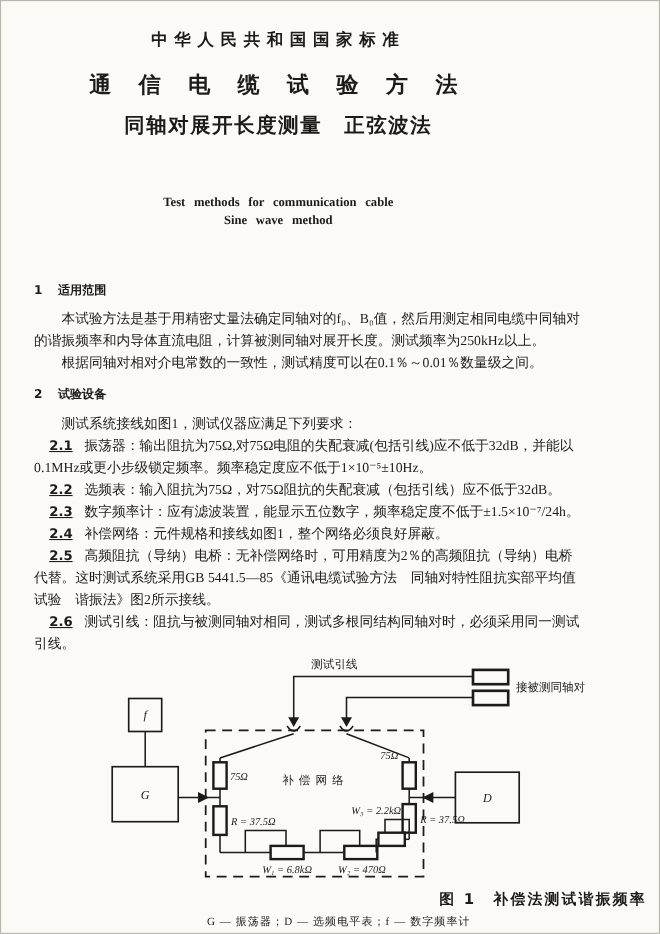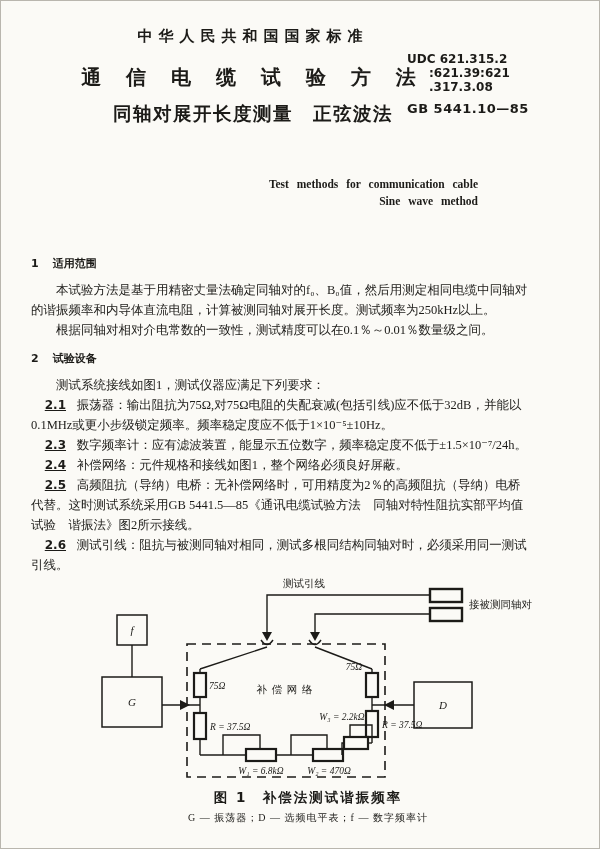--- a/index.html
+++ b/index.html
@@ -27,37 +27,37 @@
   .title-cn .l1{font-size:20px;letter-spacing:9px;}
   .title-cn .l2{font-size:18.5px;letter-spacing:1.5px;margin-top:10px;font-family:Liberation Mono, monospace;}
   .codes{
     position:absolute;right:8px;top:-12px;width:160px;
     font-family:"DejaVu Sans","Liberation Sans",sans-serif;
     font-weight:bold;font-size:12px;line-height:14px;text-align:left;
   }
   .codes .ind{padding-left:22px;}
   .codes .std{font-size:13px;margin-top:8px;letter-spacing:.5px;}
 
-  .title-en{width:450px;text-align:right;margin-top:20px;
+  .title-en{width:450px;text-align:center;margin-top:20px;
     font-weight:bold;font-size:11.5px;line-height:17px;word-spacing:5px;}
 
   
   .content{margin-top:44px;width:498px;margin-left:3px;font-size:12.5px;line-height:20px;}
   .sec-head{font-family:"DejaVu Sans","Liberation Sans",sans-serif;
     font-weight:bold;font-size:11px;margin:0 0 6px 0;}
   .sec-head .no{margin-right:14px;}
   p.para{margin:0;text-indent:2em;}
   p.clause{margin:0;text-indent:1.1em;}
   p.clause b{font-family:"DejaVu Sans","Liberation Sans",sans-serif;margin-right:.9em;font-size:12px;text-decoration:underline;}
   .sec2{margin-top:9px;}
 
   
   .figure{margin-top:2px;position:relative;}
   .figure svg{display:block;margin-left:14px;}
-  .fig-caption{text-align:center;width:560px;margin-top:0;
+  .fig-caption{text-align:right;width:560px;margin-top:0;
     font-family:"DejaVu Sans","Liberation Sans",sans-serif;
     font-weight:bold;font-size:13.5px;letter-spacing:2px;}
   .fig-legend{text-align:center;width:560px;margin-top:4px;font-size:10px;letter-spacing:1px;}
 
   
   svg text{font-family:"Liberation Serif","DejaVu Serif",serif;font-size:10px;fill:#1c1b18;}
   svg text.cjk{font-size:10.5px;}
   svg text.comp{letter-spacing:1px;}
   svg text.box-lbl{font-style:italic;font-size:11px;}
   svg text.val{font-style:italic;font-size:9.5px;}
@@ -73,26 +73,20 @@
 
 <div class="page">
 
   <div class="gov-header">中华人民共和国国家标准</div>
 
   <div class="title-area">
     <div class="title-cn">
       <div class="l1">通 信 电 缆 试 验 方 法</div>
       <div class="l2">同轴对展开长度测量　正弦波法</div>
     </div>
-    <div class="codes">
-      <div>UDC 621.315.2</div>
-      <div class="ind">:621.39:621</div>
-      <div class="ind">.317.3.08</div>
-      <div class="std">GB 5441.10—85</div>
-    </div>
   </div>
 
   <div class="title-en">
     <div>Test methods for communication cable</div>
     <div>Sine wave method</div>
   </div>
 
   <div class="content">
 
     <div class="sec-head">
@@ -100,20 +94,21 @@
     </div>
     <p class="para">本试验方法是基于用精密丈量法确定同轴对的f₀、B₀值，然后用测定相同电缆中同轴对的谐振频率和内导体直流电阻，计算被测同轴对展开长度。测试频率为250kHz以上。</p>
     <p class="para">根据同轴对相对介电常数的一致性，测试精度可以在0.1％～0.01％数量级之间。</p>
 
     <div class="sec-head sec2">
       <span class="no">2</span><span>试验设备</span>
     </div>
     <p class="para">测试系统接线如图1，测试仪器应满足下列要求：</p>
 
     <p class="clause"><b>2.1</b><span>振荡器：输出阻抗为75Ω,对75Ω电阻的失配衰减(包括引线)应不低于32dB，并能以0.1MHz或更小步级锁定频率。频率稳定度应不低于1×10⁻⁵±10Hz。</span></p>
+    <p class="clause"><b>2.2</b><span>选频表：输入阻抗为75Ω，对75Ω阻抗的失配衰减（包括引线）应不低于32dB。</span></p>
     <p class="clause"><b>2.3</b><span>数字频率计：应有滤波装置，能显示五位数字，频率稳定度不低于±1.5×10⁻⁷/24h。</span></p>
     <p class="clause"><b>2.4</b><span>补偿网络：元件规格和接线如图1，整个网络必须良好屏蔽。</span></p>
     <p class="clause"><b>2.5</b><span>高频阻抗（导纳）电桥：无补偿网络时，可用精度为2％的高频阻抗（导纳）电桥代替。这时测试系统采用GB 5441.5—85《通讯电缆试验方法　同轴对特性阻抗实部平均值试验　谐振法》图2所示接线。</span></p>
     <p class="clause"><b>2.6</b><span>测试引线：阻抗与被测同轴对相同，测试多根同结构同轴对时，必须采用同一测试引线。</span></p>
   </div>
 
   <div class="figure">
     <svg width="530" height="212" viewBox="0 0 530 212">
 
       <text x="262" y="10" text-anchor="middle" class="cjk">测试引线</text>

